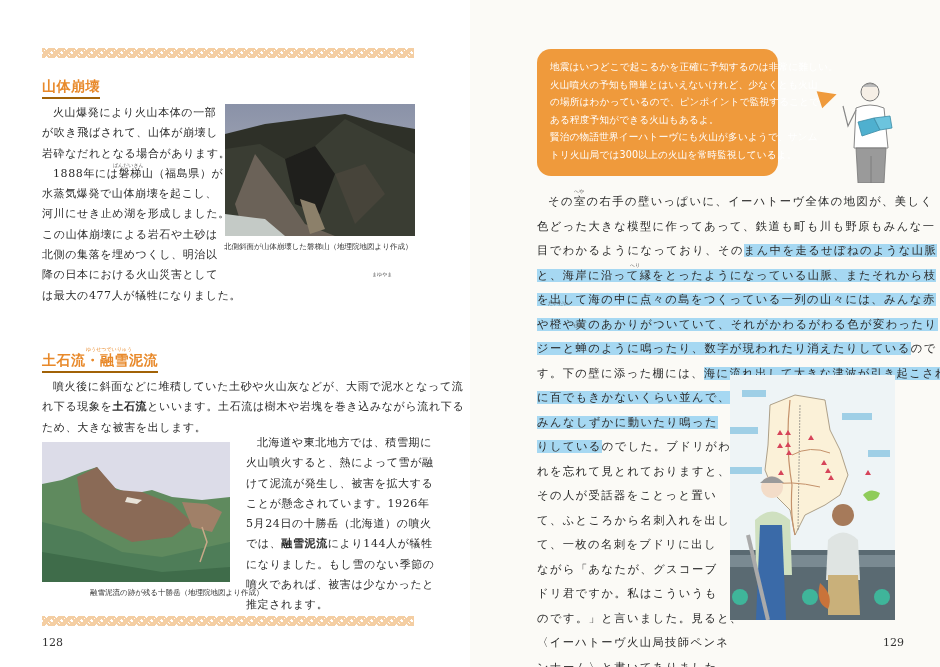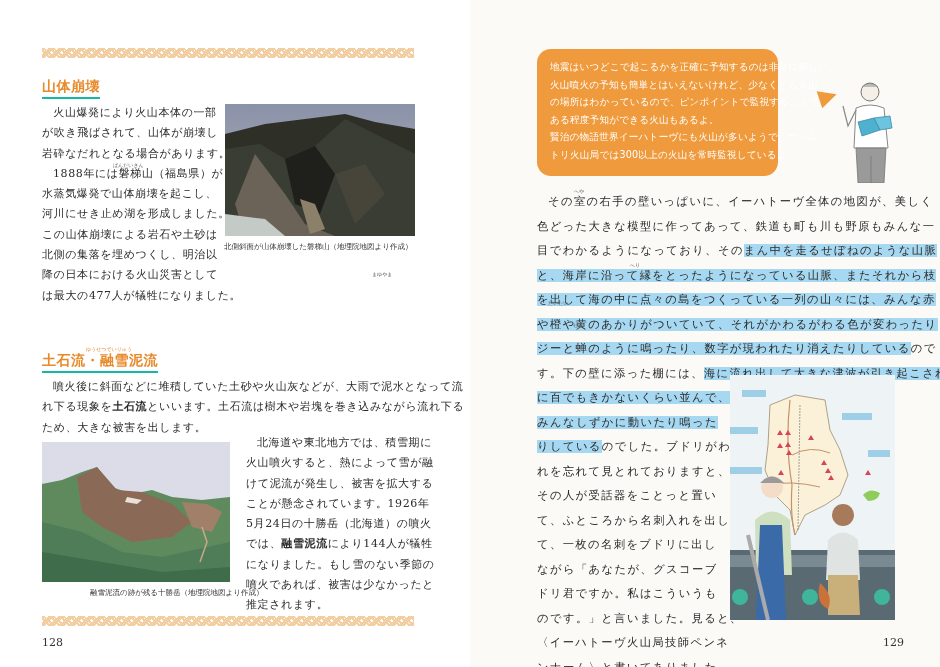--- a/index.html
+++ b/index.html
@@ -15,21 +15,21 @@
       linear-gradient(45deg, transparent 35%, #f3c99a 35%, #f3c99a 50%, transparent 50%),
       linear-gradient(-45deg, transparent 35%, #f3c99a 35%, #f3c99a 50%, transparent 50%),
       linear-gradient(135deg, transparent 35%, #f3c99a 35%, #f3c99a 50%, transparent 50%),
       linear-gradient(-135deg, transparent 35%, #f3c99a 35%, #f3c99a 50%, transparent 50%);
     background-size: 10px 10px;
     opacity: 0.9;
   }
 
   .section-heading {
     position: absolute; font-family: "DejaVu Sans", sans-serif; font-weight: bold;
-    font-size: 14px; color: #e8892a; border-bottom: 2px solid #14b8a6; padding-bottom: 1px;
+    font-size: 14px; color: #e8892a; border-bottom: 2px solid #a16207; padding-bottom: 1px;
     letter-spacing: 0.5px;
   }
   .ruby-anno { position: absolute; font-size: 5px; color: #e8892a; font-family: "DejaVu Sans", sans-serif; }
 
   .body-text {
     position: absolute; font-size: 11px; line-height: 20.3px; color: #2a2a2a; letter-spacing: 0.6px;
   }
   .body-text p { white-space: nowrap; }
   .indent { padding-left: 11px; }
   b { font-weight: bold; font-family: "DejaVu Sans", sans-serif; }
@@ -58,21 +58,21 @@
   .illustration { position: absolute; }
 </style>
 </head>
 <body>
 
 <div class="page-left">
   <div class="diamond-border" style="left:42px; top:48px; width:372px;"></div>
 
   <div class="section-heading" style="left:42px; top:78px;">山体崩壊</div>
 
-  <div class="body-text" style="left:42px; top:103px; width:175px;text-align:center;">
+  <div class="body-text" style="left:42px; top:103px; width:175px;">
     <p class="indent">火山爆発により火山本体の一部</p>
     <p>が吹き飛ばされて、山体が崩壊し</p>
     <p>岩砕なだれとなる場合があります。</p>
     <p class="indent">1888年には磐梯山（福島県）が</p>
     <p>水蒸気爆発で山体崩壊を起こし、</p>
     <p>河川にせき止め湖を形成しました。</p>
     <p>この山体崩壊による岩石や土砂は</p>
     <p>北側の集落を埋めつくし、明治以</p>
     <p>降の日本における火山災害として</p>
     <p>は最大の477人が犠牲になりました。</p>

